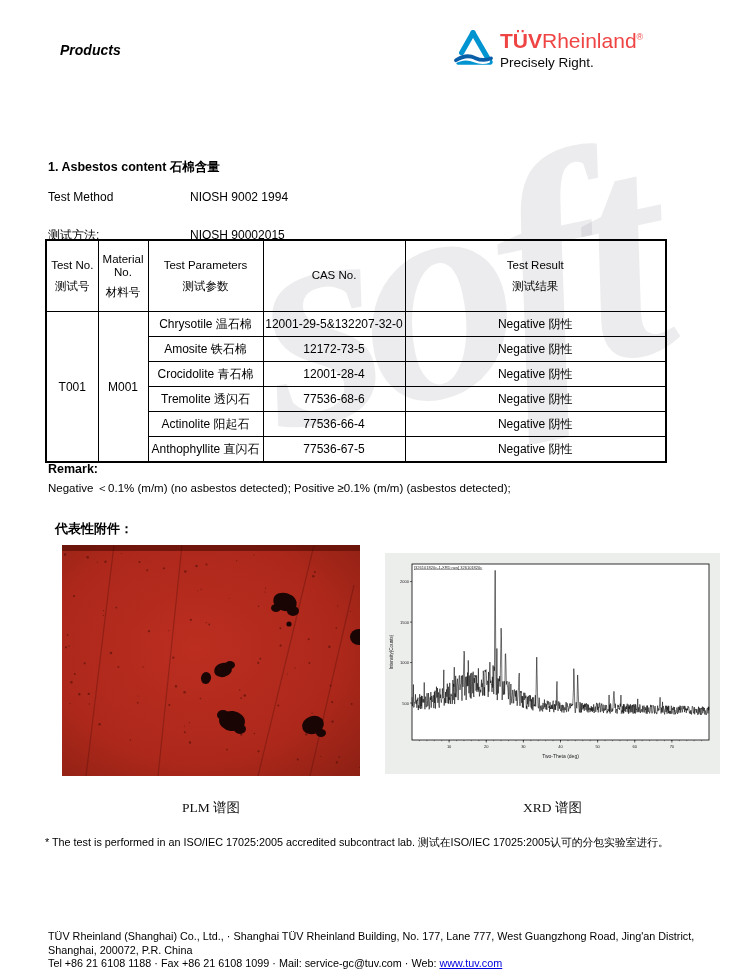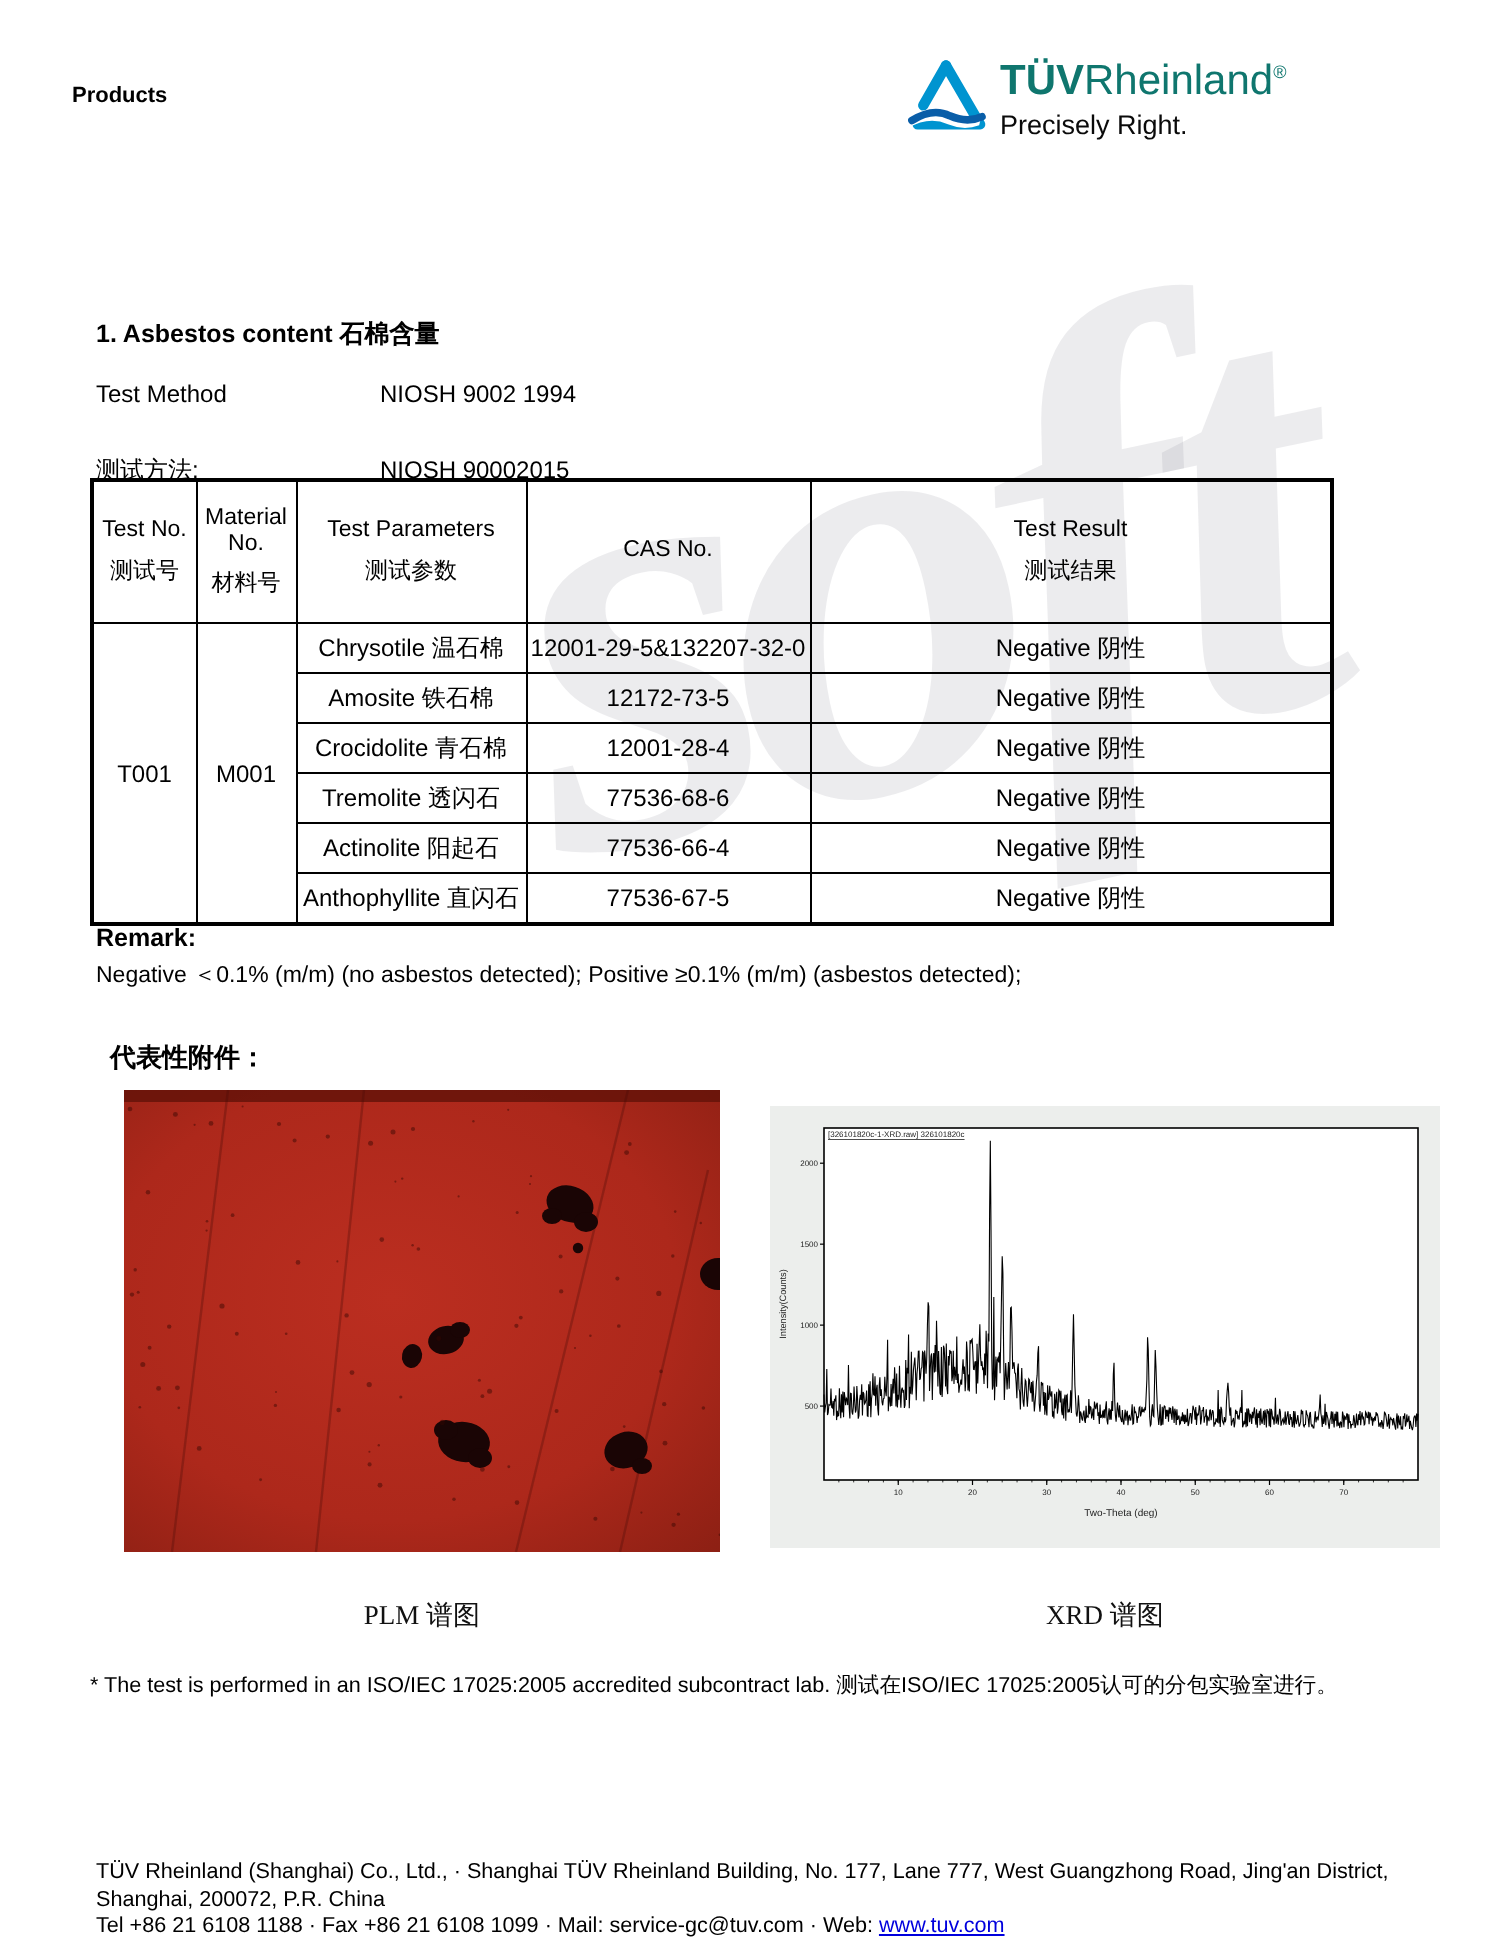--- a/index.html
+++ b/index.html
@@ -5,24 +5,24 @@
   html,body{margin:0;padding:0;background:#ffffff;}
   .page{position:relative;width:750px;height:971px;background:#fff;overflow:hidden;
         font-family:"Liberation Sans",sans-serif;color:#000;}
   
   .watermark{position:absolute;left:255px;top:110px;font-family:"Liberation Serif",serif;
         font-style:italic;font-weight:bold;font-size:310px;letter-spacing:-18px;
         color:rgba(140,140,152,0.17);transform:rotate(-12deg);white-space:nowrap;
         pointer-events:none;z-index:0;}
   .layer{position:absolute;inset:0;z-index:1;}
   
-  .products{position:absolute;left:36px;top:42px;font-size:11px;font-weight:bold;}
+  .products{position:absolute;left:60px;top:42px;font-size:14px;font-weight:bold;font-style:italic;}
   .logo{position:absolute;left:452px;top:29px;display:flex;align-items:flex-start;}
   .logo-text{margin-left:6px;}
-  .wordmark{font-size:21px;line-height:1.15;color:#0f766e;white-space:nowrap;text-align:right;}
+  .wordmark{font-size:21px;line-height:1.15;color:#ef4444;white-space:nowrap;text-align:right;}
   .wordmark .tuv{font-weight:bold;}
   .wordmark sup{font-size:9px;vertical-align:8px;}
   .tagline{font-size:13.5px;color:#0a0a0a;text-align:left;margin-top:2px;padding-right:4px;}
   
   .report-box{position:absolute;left:45px;top:92px;width:651px;height:44px;border:2px solid #000;background:transparent;}
   .report-title{position:absolute;left:14px;top:9px;font-size:15.5px;font-weight:bold;}
   .page-ind{position:absolute;right:68px;bottom:4px;font-size:11px;}
   
   .sec-heading{position:absolute;left:48px;top:159px;font-size:12.5px;font-weight:bold;}
   .method{position:absolute;left:48px;top:190px;display:grid;grid-template-columns:120px auto;

